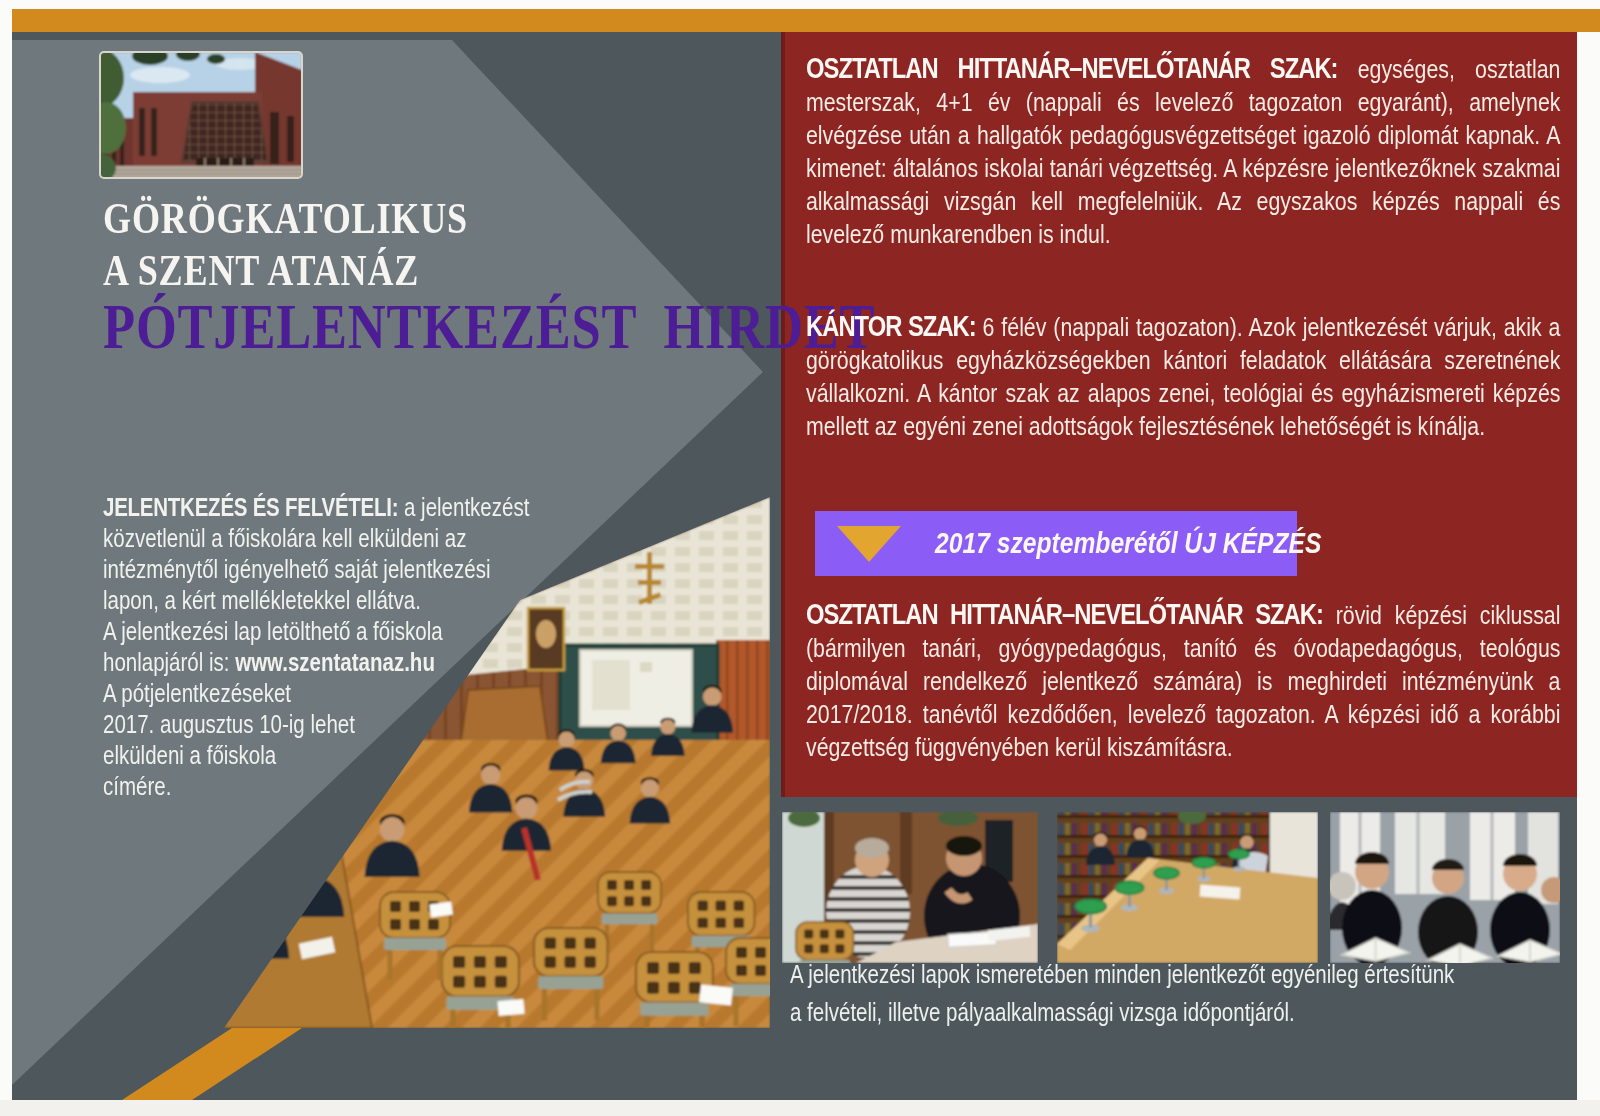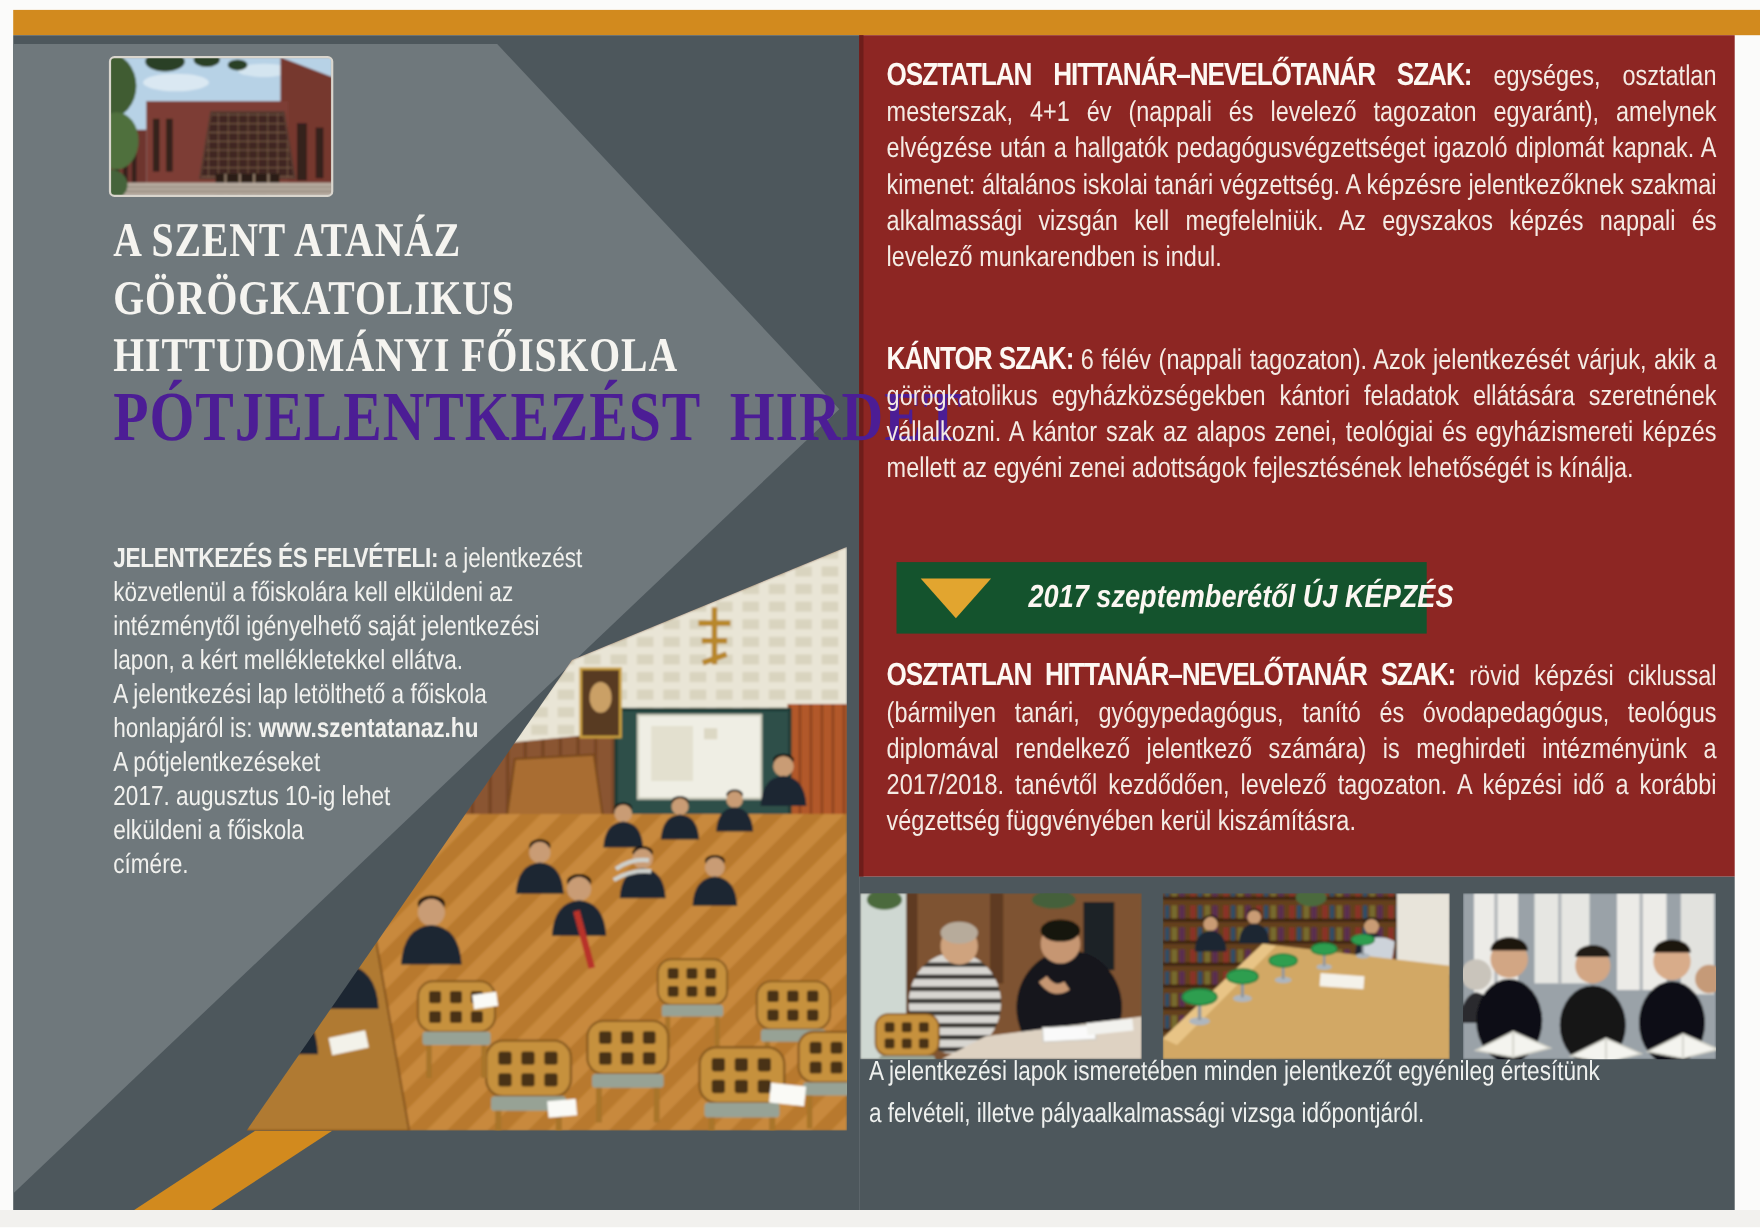--- a/index.html
+++ b/index.html
@@ -14,21 +14,21 @@
   .titleblock{left:103px;top:193px;color:#f5f4f0;font-family:"Liberation Serif",serif;font-weight:bold;}
   .tline{font-size:44px;line-height:52px;letter-spacing:1px;}
   .thl{font-size:64px;line-height:60px;letter-spacing:1px;word-spacing:16px;color:#4c1d95;}
   .applyblock{left:103px;top:492px;width:568px;font-size:25px;line-height:31px;color:#f1f1ee;
               white-space:pre-line;}
   .applyblock b{font-weight:bold;letter-spacing:-.3px;}
   .linkish{font-weight:bold;}
   
   .colP{left:806px;width:920px;color:#f4ebe4;font-size:26px;line-height:33px;text-align:justify;}
   .ph{font-weight:bold;font-size:29px;letter-spacing:-1.2px;color:#fdf8f3;}
-  .banner{left:815px;top:511px;width:482px;height:65px;background:#14532d;display:flex;align-items:center;}
+  .banner{left:815px;top:511px;width:482px;height:65px;background:#8b5cf6;display:flex;align-items:center;}
   .tri{width:0;height:0;border-left:32px solid transparent;border-right:32px solid transparent;
        border-top:36px solid #e2a52f;margin-left:22px;}
   .bannerlabel{color:#fcf7f2;font-size:29px;font-style:italic;font-weight:bold;margin-left:34px;}
   .caption{left:790px;top:955px;width:960px;color:#eef0ee;font-size:25px;line-height:38px;white-space:pre-line;}
 </style>
 </head>
 <body>
 
 <div class="canvas">
 
@@ -273,23 +273,22 @@
     <circle cx="1520" cy="874" r="17" fill="#d8ac8a"></circle>
     <path d="M1503,866 a17,12 0 0 1 34,0 Z" fill="#1a120c"></path>
 
     <use href="#bookG" transform="translate(1342,938) scale(1.05)"></use>
     <use href="#bookG" transform="translate(1428,944) scale(1)"></use>
     <use href="#bookG" transform="translate(1498,940) scale(1)"></use>
   </g>
 </svg>
 
 <div class="abs titleblock">
+  <div class="tline"><span class="cnd">GÖRÖGKATOLIKUS</span></div>
   <div class="tline"><span class="cnd">A SZENT ATANÁZ</span></div>
-  <div class="tline"><span class="cnd">GÖRÖGKATOLIKUS</span></div>
-  <div class="tline"><span class="cnd">HITTUDOMÁNYI FŐISKOLA</span></div>
   <div class="thl"><span class="cnd">PÓTJELENTKEZÉST HIRDET</span></div>
 </div>
 
 <div class="abs applyblock cndb"><b>JELENTKEZÉS ÉS FELVÉTELI:</b><span> a jelentkezést
 közvetlenül a főiskolára kell elküldeni az
 intézménytől igényelhető saját jelentkezési
 lapon, a kért mellékletekkel ellátva.
 A jelentkezési lap letölthető a főiskola
 honlapjáról is: </span><span class="linkish">www.szentatanaz.hu</span><span>
 A pótjelentkezéseket

